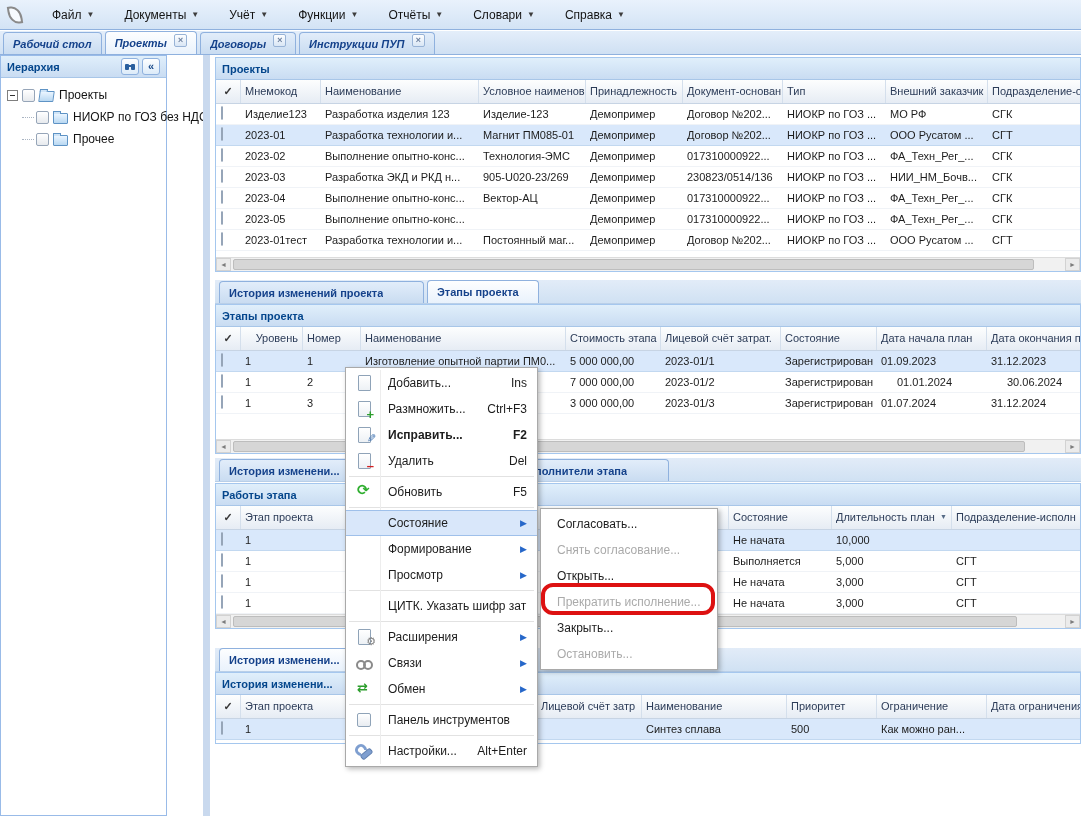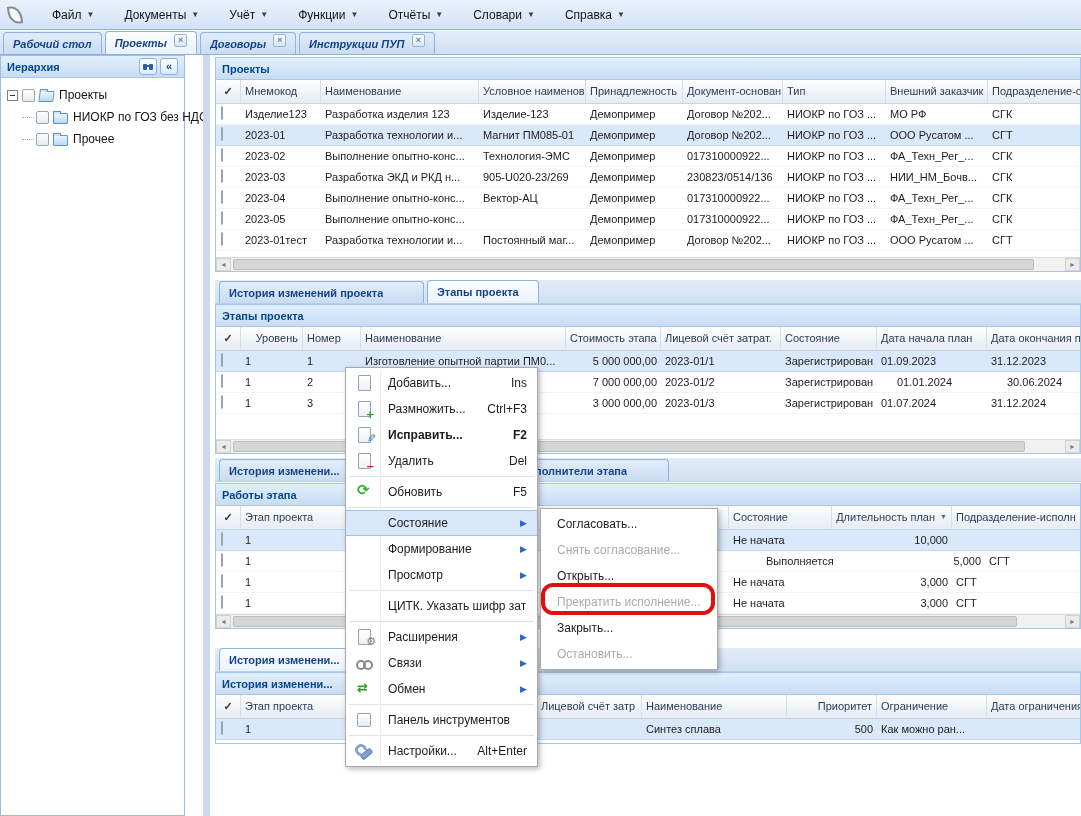--- a/index.html
+++ b/index.html
@@ -22,21 +22,21 @@
   .tab { height:22px; display:flex; align-items:center; padding:0 9px;
     border:1px solid #8fb1de; border-bottom:none; border-radius:4px 4px 0 0;
     background:linear-gradient(#e2edfa,#c9dcf1); margin-right:3px;
     font-weight:bold; color:#15428b; white-space:nowrap; overflow:hidden; flex:none; }
   .tab.active { background:linear-gradient(#fdfeff,#e9f2fc); height:23px; }
   .tab-close { width:13px; height:13px; margin-left:7px; margin-top:-6px; flex:none;
     border:1px solid #98b3d6; border-radius:2px; background:linear-gradient(#fdfeff,#d9e6f5);
     color:#6b7f9e; font-size:9px; line-height:10px; text-align:center; }
 
   
-  #sidebar { position:absolute; left:0; top:55px; width:185px; height:761px;
+  #sidebar { position:absolute; left:0; top:55px; width:167px; height:761px;
     border:1px solid #99bbe8; background:#fff; }
   .panel-h { height:22px; background:linear-gradient(#e0effb,#c9dcf2);
     border-bottom:1px solid #a8c6e8; color:#04468c; font-weight:bold;
     padding:5px 6px 0; display:flex; }
   .panel-h .ttl { flex:1; overflow:hidden; white-space:nowrap; }
   .hbtn { width:18px; height:17px; margin:-3px 0 0 3px; border:1px solid #8fb1de; border-radius:3px;
     background:linear-gradient(#fdfeff,#dcebf9); position:relative; text-align:center;
     color:#1b4a8a; font-weight:bold; font-size:11px; line-height:14px; }
   .i-binoc::before { content:''; position:absolute; left:3px; top:5px; width:4px; height:6px;
     background:#2a5f9e; border-radius:1px; box-shadow:6px 0 0 #2a5f9e; }
@@ -62,21 +62,21 @@
   
   .panel { position:absolute; background:#fff; border:1px solid #a5c7ee; overflow:hidden; }
   .g-h { display:flex; height:24px; background:linear-gradient(#fdfefe,#e6ecf4); border-bottom:1px solid #c7d4e4; }
   .g-hc { border-right:1px solid #d4dfec; padding:5px 4px 0; color:#2c3c58;
     overflow:hidden; white-space:nowrap; flex:none; }
   .g-hc.chk { text-align:center; color:#3a3a3a; font-weight:bold; }
   .sortarrow { font-size:7px; color:#55master6a85; color:#556a85; margin-left:5px; vertical-align:2px; }
   .g-r { display:flex; height:21px; border-bottom:1px solid #f0f3f7; background:#fff; }
   .g-r.sel { background:#d9e8fb; border-bottom:1px solid #c2d8f0; }
   .g-c { padding:4px 4px 0; overflow:hidden; white-space:nowrap; flex:none; color:#1c1c1c; }
-  .g-c.right, .g-hc.right { text-align:right; }
+  .g-c.right, .g-hc.right { }
 
   
   .substrip { position:absolute; height:24px; background:linear-gradient(#e2ecf8,#d0e1f3);
     border-bottom:1px solid #b9cfe8; display:flex; align-items:flex-end; padding-left:4px; }
 
   
   .hscroll { position:absolute; left:0; right:0; bottom:0; height:14px; background:#f1f1f1;
     border-top:1px solid #dcdcdc; display:flex; }
   .hs-btn { width:15px; height:13px; background:#ebebeb; border:1px solid #d2d2d2;
     color:#7c7c7c; font-size:7px; text-align:center; line-height:12px; flex:none; }
@@ -414,21 +414,21 @@
           <div class="g-c" style="width: 120px;">1</div>
           <div class="g-c" style="width: 368px;"></div>
           <div class="g-c" style="width: 103px;">Не начата</div>
           <div class="g-c right" style="width: 120px;">10,000</div>
           <div class="g-c" style="width: 130px;"></div>
         </div>
         <div class="g-r">
           <div class="g-c" style="width: 25px; padding: 3px 0px 0px 5px;"><span class="cbx"></span></div>
           <div class="g-c" style="width: 120px;">1</div>
           <div class="g-c" style="width: 368px;"></div>
-          <div class="g-c" style="width: 103px; margin-left: 33px;">Выполняется</div>
+          <div class="g-c" style="width: 103px;">Выполняется</div>
           <div class="g-c right" style="width: 120px;">5,000</div>
           <div class="g-c" style="width: 130px;">СГТ</div>
         </div>
         <div class="g-r">
           <div class="g-c" style="width: 25px; padding: 3px 0px 0px 5px;"><span class="cbx"></span></div>
           <div class="g-c" style="width: 120px;">1</div>
           <div class="g-c" style="width: 368px;"></div>
           <div class="g-c" style="width: 103px;">Не начата</div>
           <div class="g-c right" style="width: 120px;">3,000</div>
           <div class="g-c" style="width: 130px;">СГТ</div>

